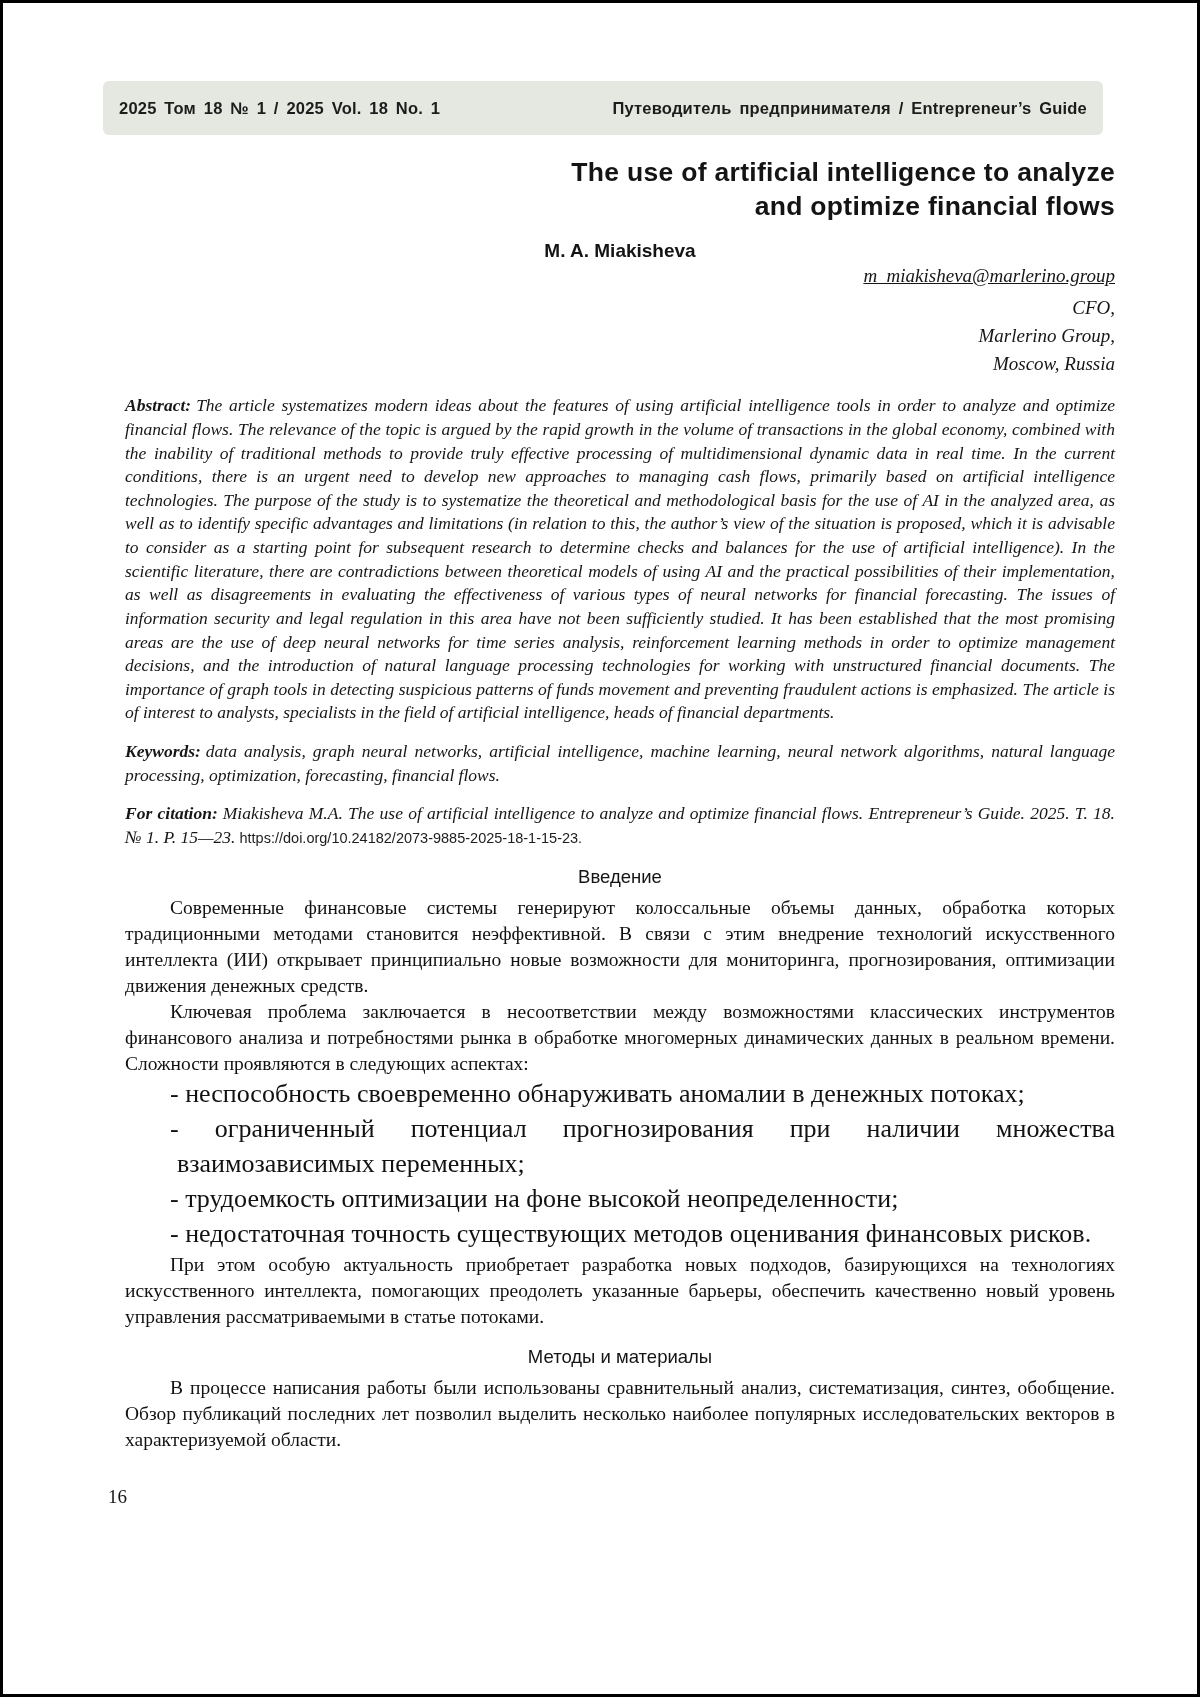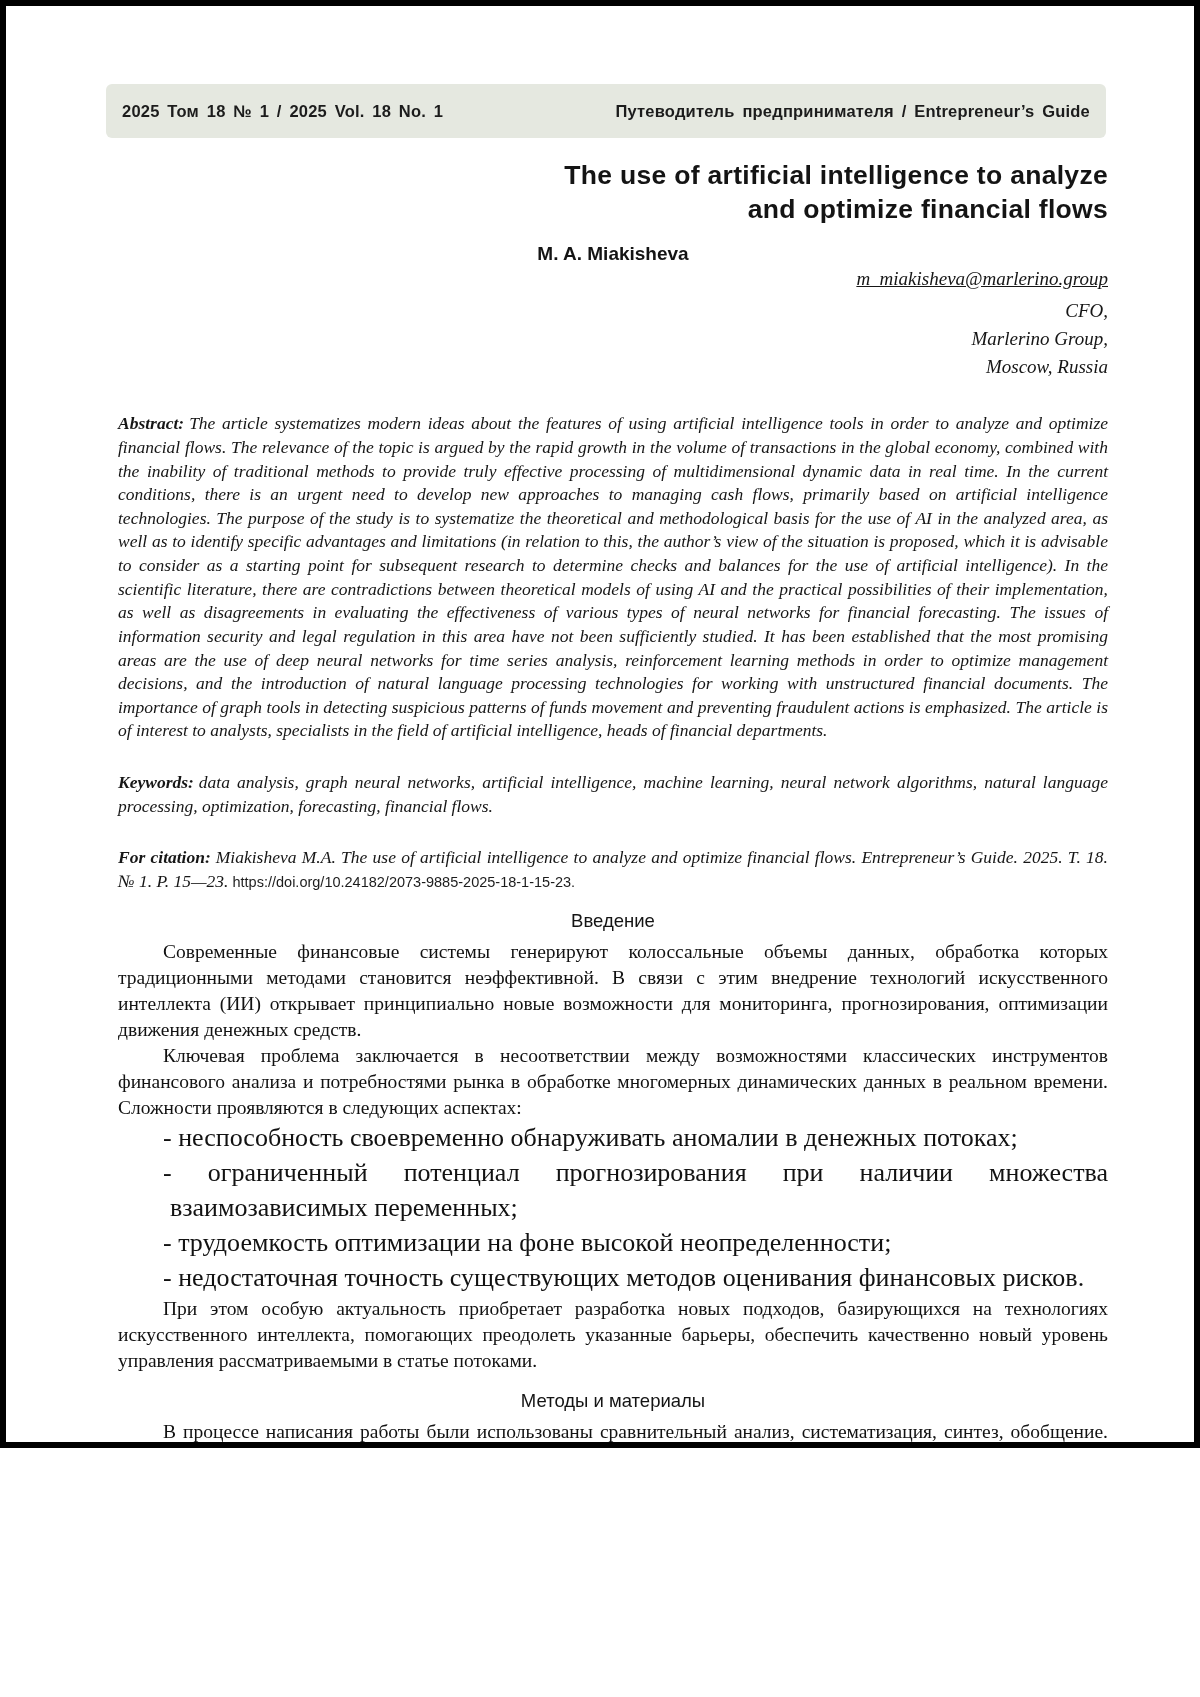--- a/index.html
+++ b/index.html
@@ -1,25 +1,25 @@
 <!DOCTYPE html>
 <html><head>
 <meta charset="utf-8">
 <style>
   * { margin: 0; padding: 0; box-sizing: border-box; }
   html, body { background: #ffffff; }
   .page {
     position: relative;
     width: 1200px;
-    height: 1448px;
+    height: 1697px;
     background: #ffffff;
     color: #161616;
     font-family: "Liberation Serif", serif;
     overflow: hidden;
-    border: 6px solid #000000;
+    border: 3px solid #000000;
   }
   .header-bar {
     position: absolute;
     top: 78px;
     left: 100px;
     width: 1000px;
     height: 54px;
     background: #e5e8e0;
     border-radius: 6px;
     display: flex;
@@ -29,21 +29,21 @@
     font-family: "Liberation Sans", sans-serif;
     font-weight: 700;
     font-size: 16.5px;
     letter-spacing: 0.2px;
     word-spacing: 3px;
     color: #1c1c1c;
   }
   .content {
     position: absolute;
     top: 152px;
-    left: 112px;
+    left: 122px;
     width: 990px;
   }
   .title {
     font-family: "Liberation Sans", sans-serif;
     font-weight: 700;
     font-size: 26.5px;
     line-height: 1.3;
     letter-spacing: 0.3px;
     text-align: right;
     color: #141414;
@@ -63,27 +63,27 @@
     font-size: 19px;
     line-height: 1.48;
   }
   .affil.first { margin-top: 4px; }
   .email {
     color: inherit;
     text-decoration: underline;
     cursor: pointer;
   }
   .meta-para {
-    margin-top: 31px;
+    margin-top: 16px;
     font-style: italic;
     font-size: 17.5px;
     line-height: 1.35;
     text-align: justify;
   }
-  .meta-para.tight { margin-top: 28px; }
+  .meta-para.tight { margin-top: 15px; }
   .label { font-weight: 700; margin-right: 5px; }
   .doi {
     font-style: normal;
     font-family: "Liberation Sans", sans-serif;
     font-size: 14.5px;
     margin-left: 4px;
     color: #1c1c1c;
   }
   .section-heading {
     font-family: "Liberation Sans", sans-serif;

